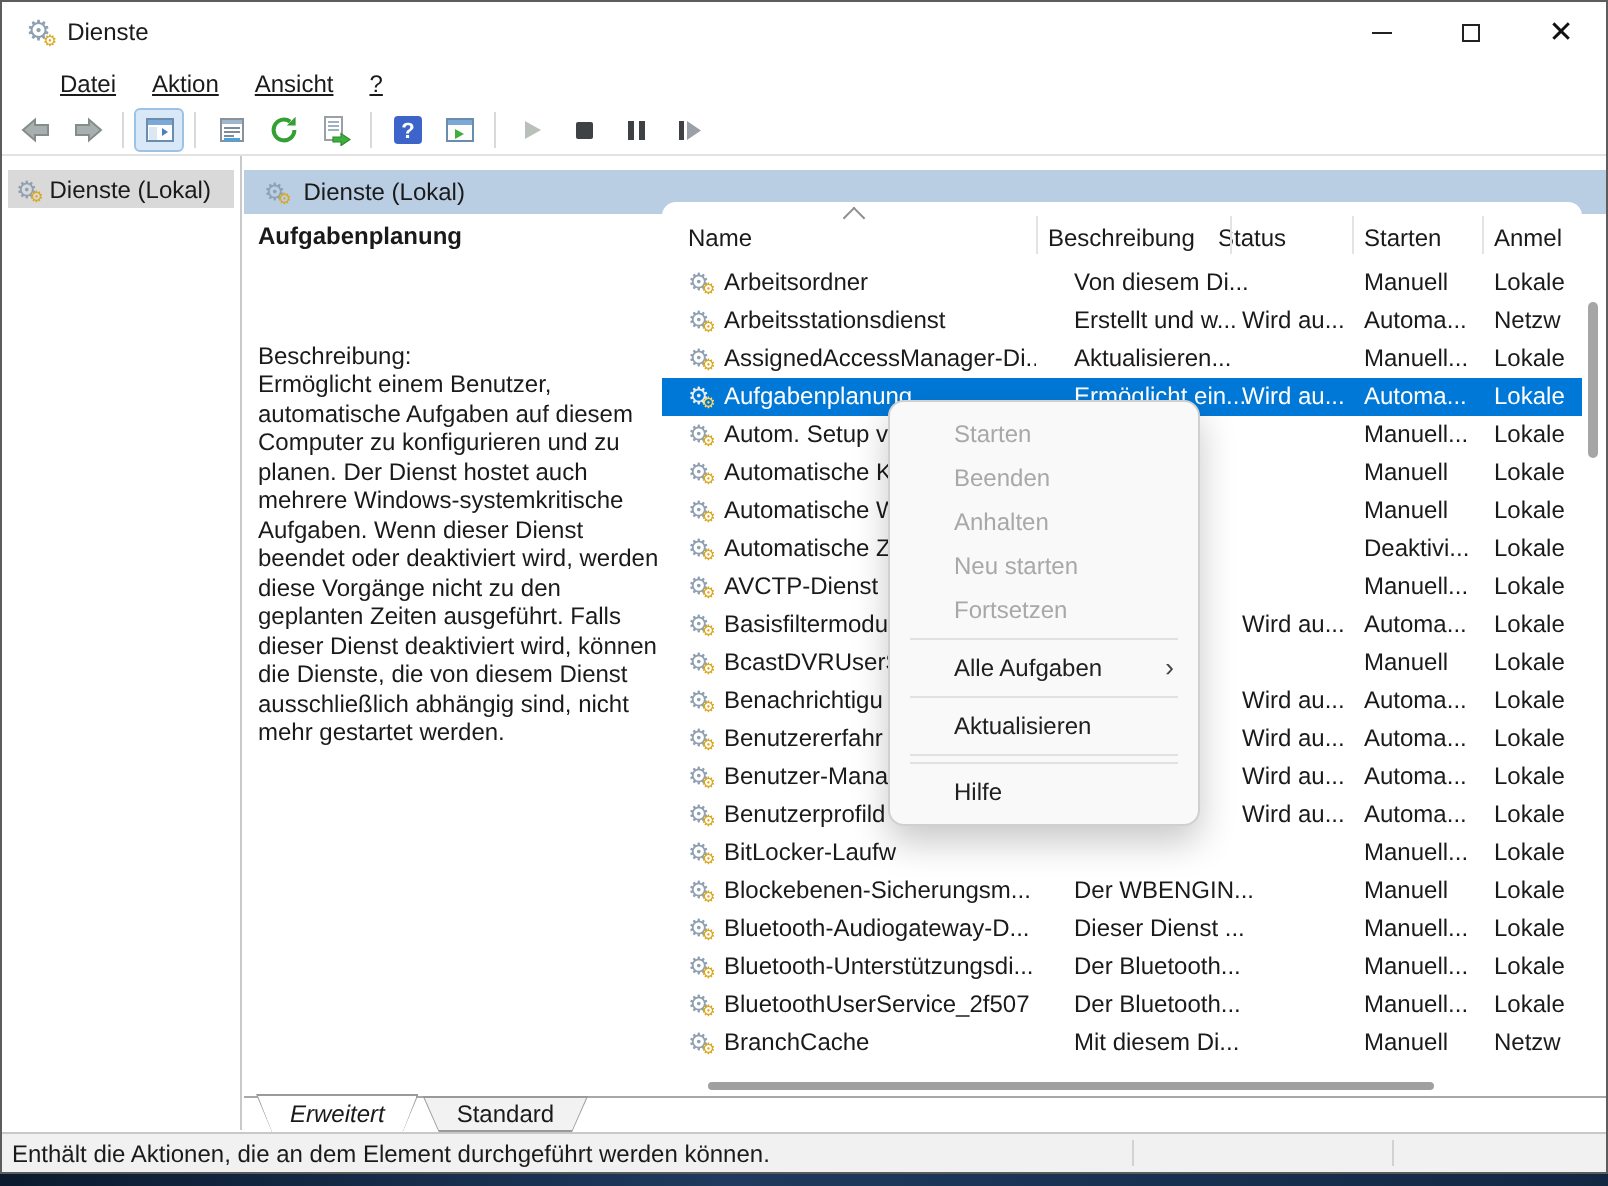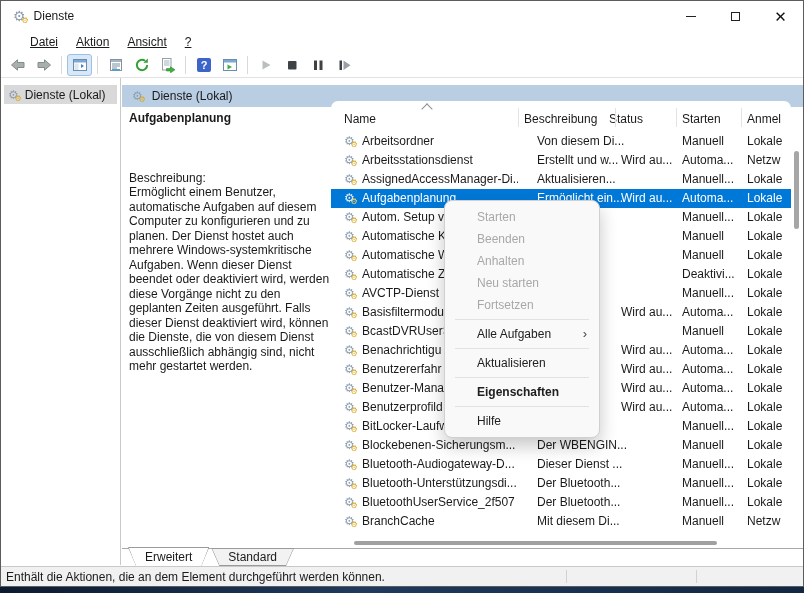--- a/index.html
+++ b/index.html
@@ -73,21 +73,21 @@
   .vscroll-thumb{position:absolute;right:4px;top:150px;width:5px;height:78px;background:#a6a6a6;border-radius:3px;}
   .hscroll-thumb{position:absolute;left:353px;top:540px;width:363px;height:4px;background:#a0a0a0;border-radius:2px;}
   
   .tabstrip{position:absolute;left:0;right:0;top:470px;height:19px;border-top:1px solid #a8a8a8;
     display:flex;gap:2px;padding-left:6px;background:#fff;}
   .tab{position:relative;height:18px;padding:1px;margin-top:-1px;
     clip-path:polygon(0 0,100% 0,calc(100% - 8px) 100%,8px 100%);background:#9a9a9a;}
   .tab>span{display:flex;align-items:center;justify-content:center;height:16px;padding:0 16px;
     clip-path:polygon(0 0,100% 0,calc(100% - 7px) 100%,7px 100%);background:#f2f2f2;}
   .tab.active{margin-top:-2px;height:19px;}
-  .tab.active>span{background:#fff;height:18px;}
+  .tab.active>span{background:#fff;height:18px;font-style:italic;}
   
   .statusbar{position:absolute;left:0;right:0;bottom:0;height:20px;background:#f1f1f1;
     border-top:1px solid #c8c8c8;display:flex;align-items:center;padding-left:5px;}
   .sb-sep{position:absolute;top:3px;bottom:3px;width:1px;background:#d2d2d2;}
   .sb-1{left:565px;} .sb-2{left:695px;}
   
   .context-menu{position:absolute;left:443px;top:199px;width:156px;background:#f9f9f9;
     border:1px solid #d0d0d0;border-radius:8px;box-shadow:0 8px 18px rgba(0,0,0,.22);
     padding:5px 0;z-index:50;}
   .menu-item{position:relative;height:22px;line-height:22px;padding-left:32px;color:#202020;}
@@ -461,18 +461,17 @@
         <div class="menu-item disabled"><span>Starten</span></div>
         <div class="menu-item disabled"><span>Beenden</span></div>
         <div class="menu-item disabled"><span>Anhalten</span></div>
         <div class="menu-item disabled"><span>Neu starten</span></div>
         <div class="menu-item disabled"><span>Fortsetzen</span></div>
         <div class="menu-sep"></div>
         <div class="menu-item"><span>Alle Aufgaben</span><span class="submenu-arrow">›</span></div>
         <div class="menu-sep"></div>
         <div class="menu-item"><span>Aktualisieren</span></div>
         <div class="menu-sep"></div>
-        <div class="menu-item bold"><span>Eigenschaften</span></div>
         <div class="menu-sep"></div>
         <div class="menu-item"><span>Hilfe</span></div>
       </div>
   </div>
 </div>
 
 </body></html>

